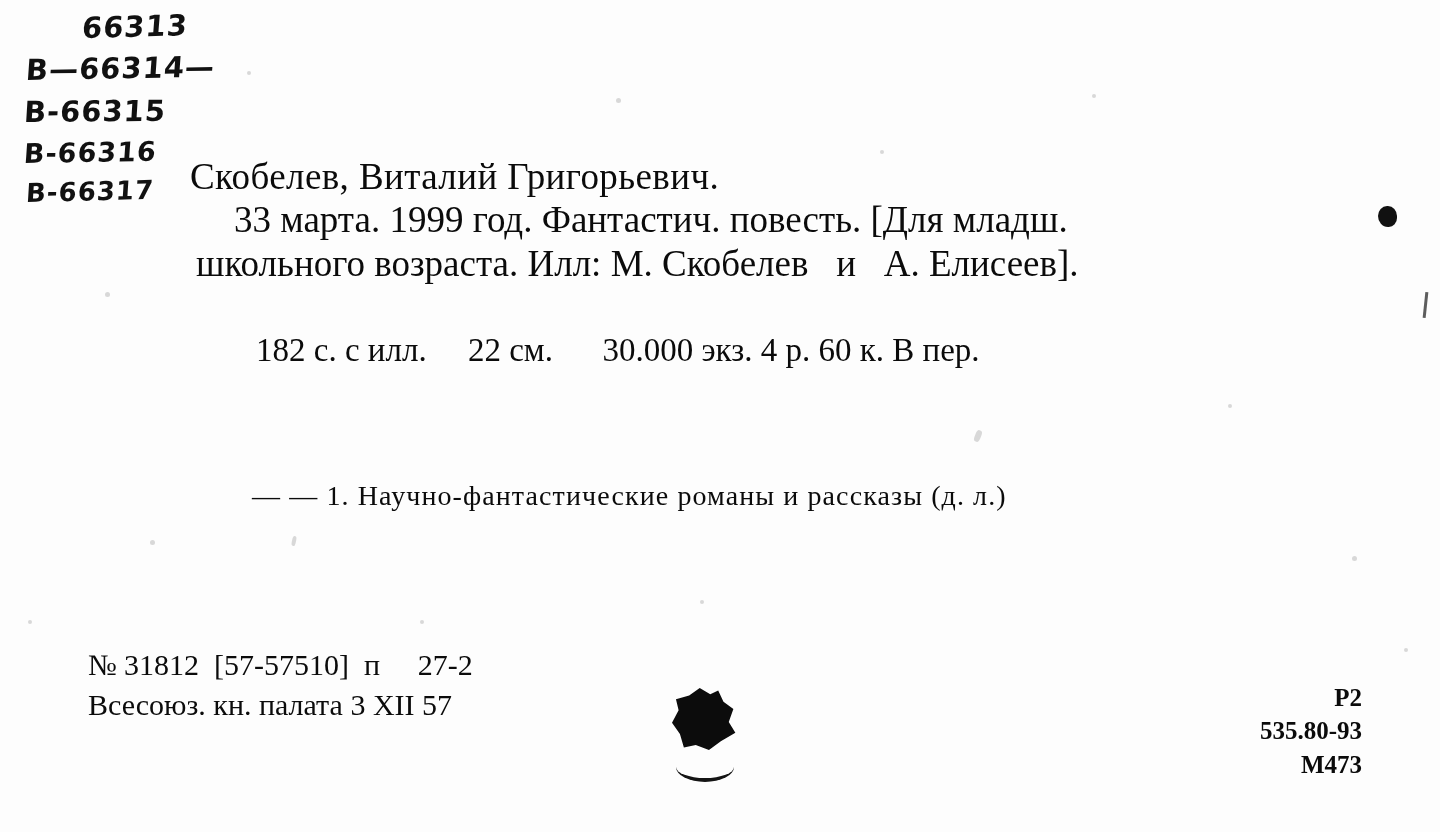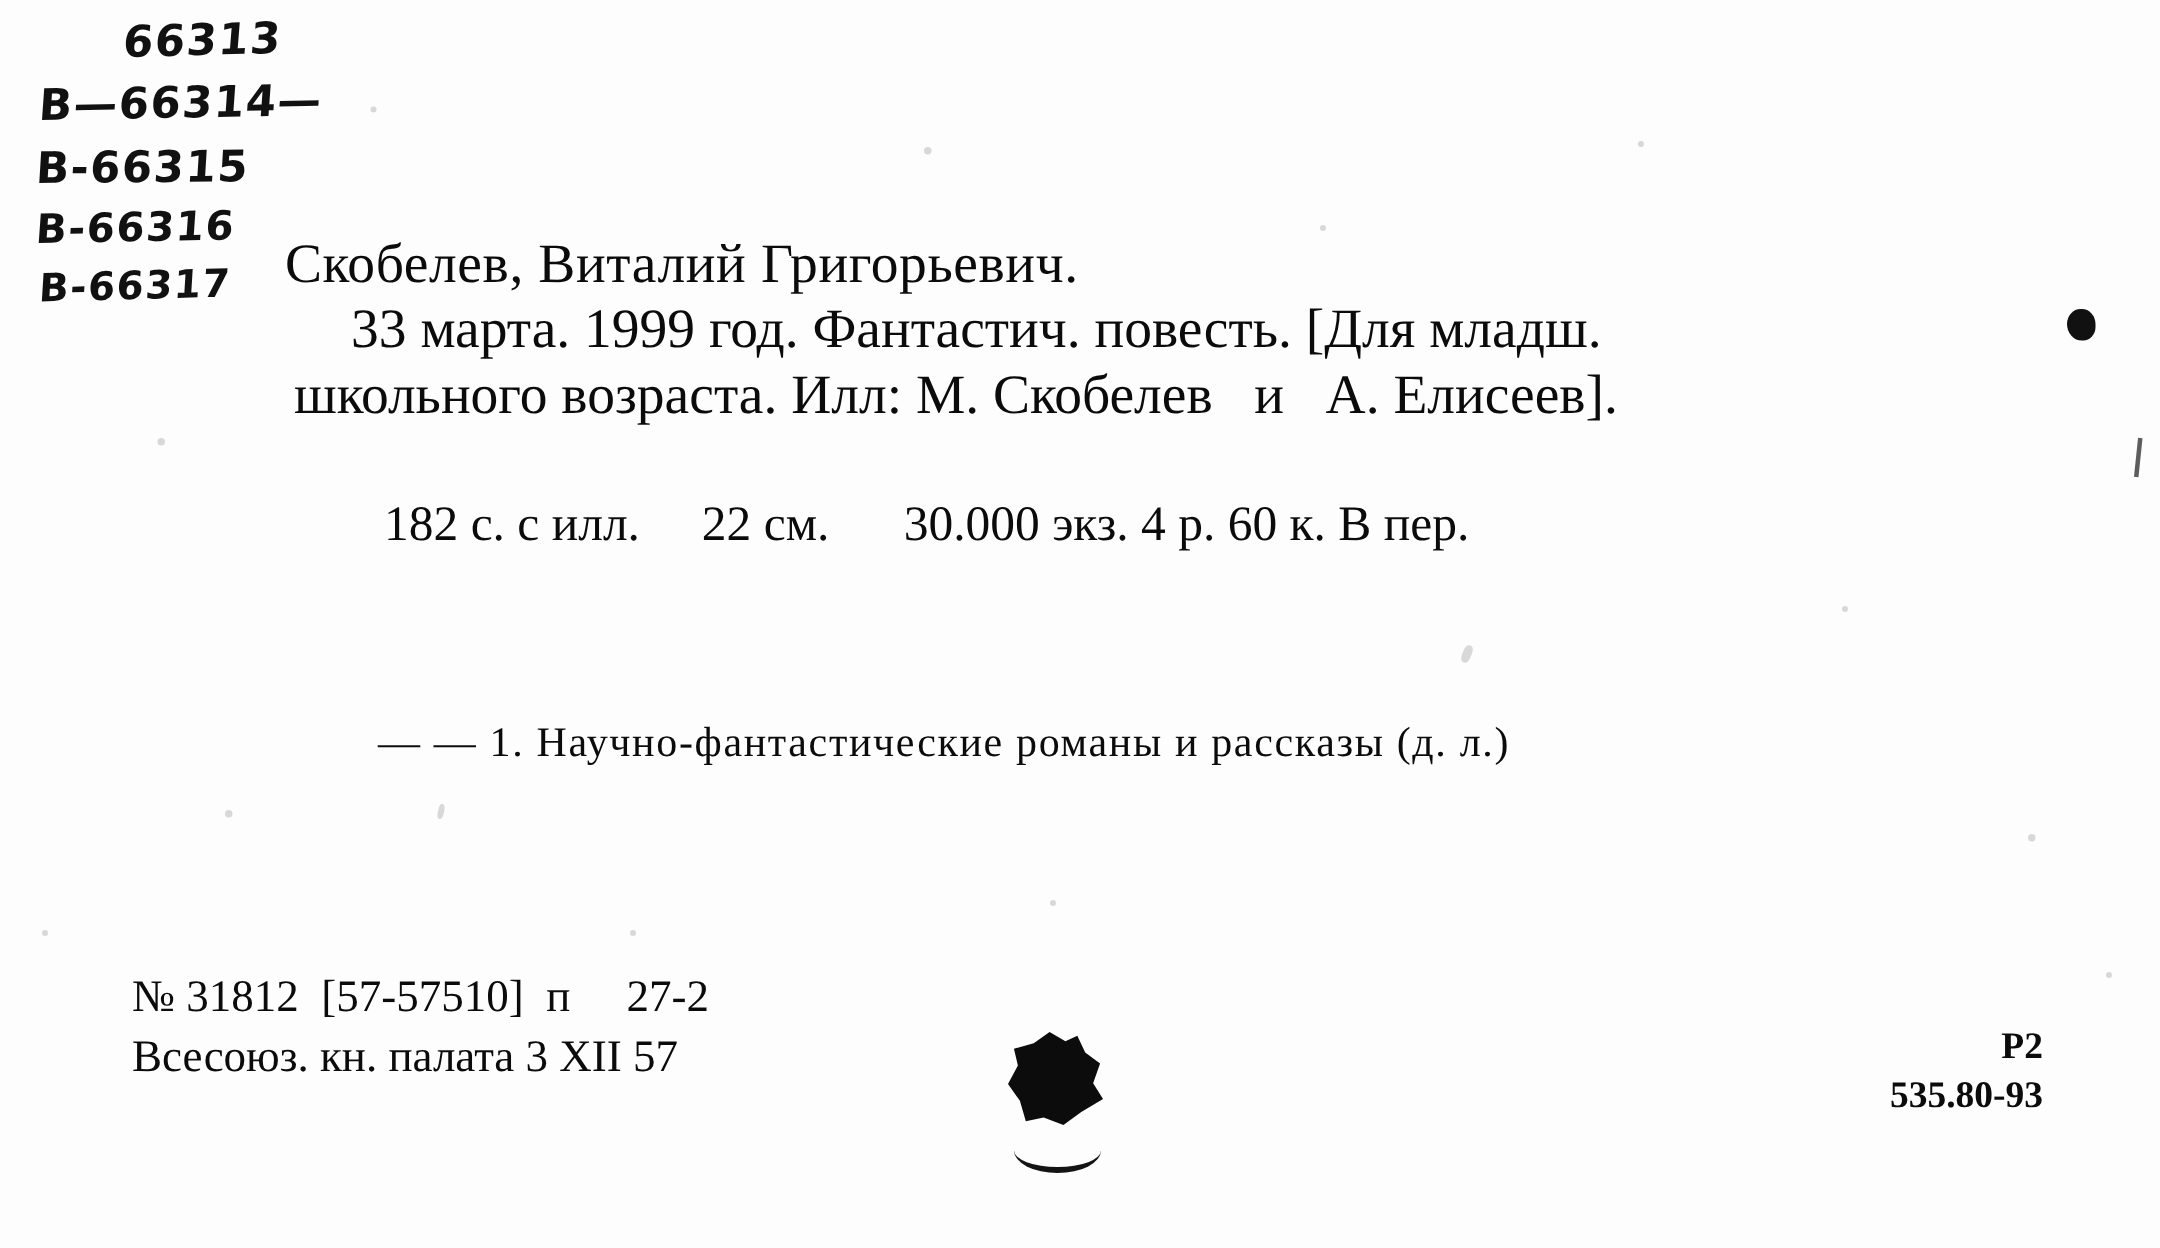--- a/index.html
+++ b/index.html
@@ -193,20 +193,21 @@
   <div class="tracing">— — 1. Научно-фантастические романы и рассказы (д. л.)</div>
 
   <div class="footer-left">
     <span class="ln">№ 31812  [57-57510]  п     27-2</span>
     <span class="ln">Всесоюз. кн. палата 3 XII 57</span>
   </div>
 
   <div class="footer-right">
     <span class="ln">Р2</span>
     <span class="ln">535.80-93</span>
+    <span class="ln">М473</span>
   </div>
 
   <div class="blot-right"></div>
   <div class="tick-right"></div>
   <div class="stamp-smudge"></div>
   <div class="stamp-arc"></div>
 
 </div>
 
 </body></html>

